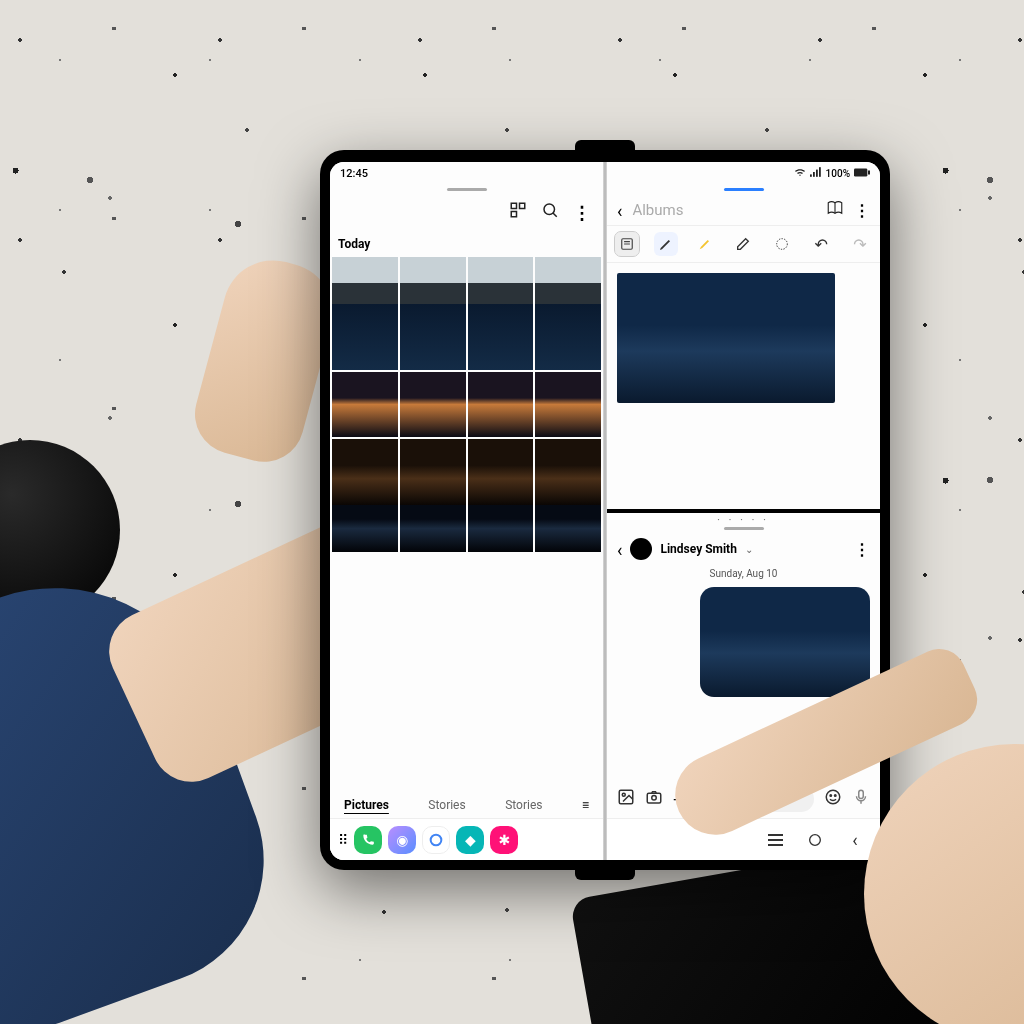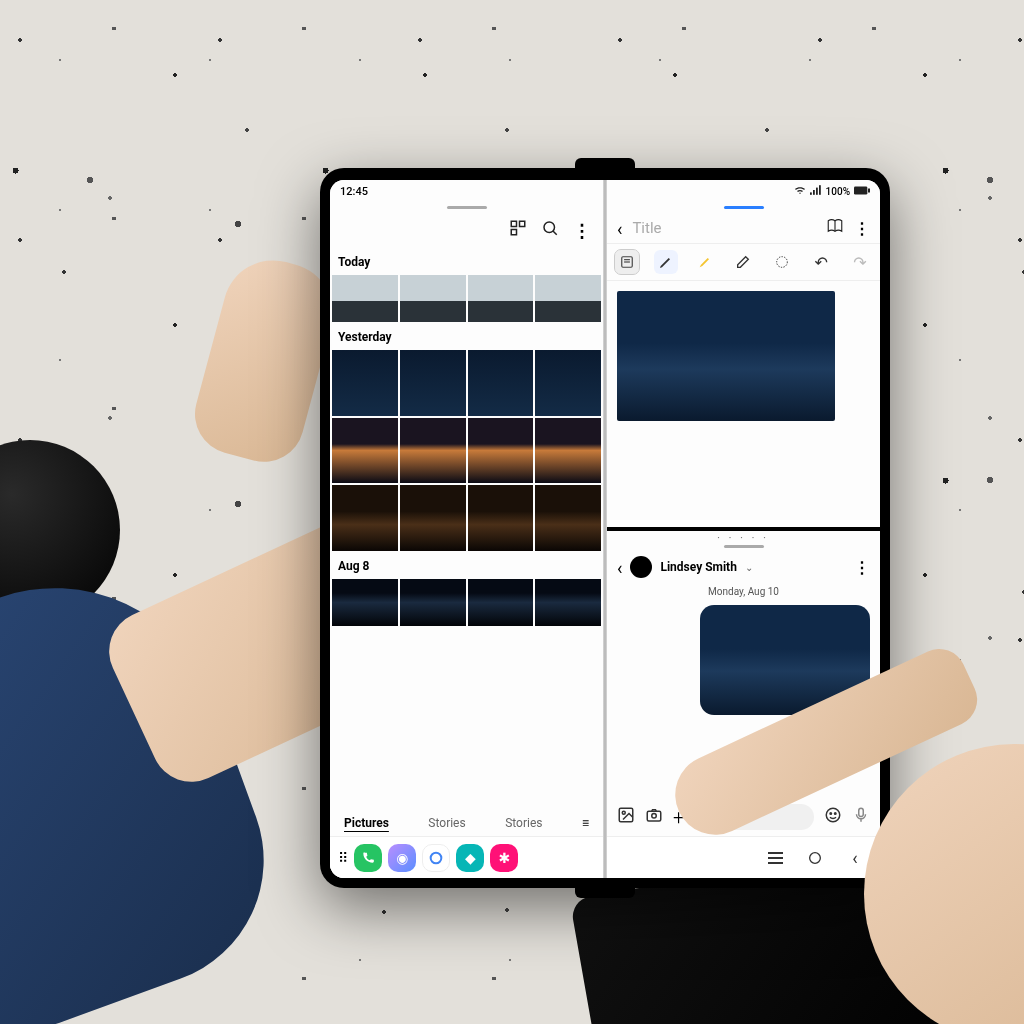--- a/index.html
+++ b/index.html
@@ -42,21 +42,21 @@
   .hand-left { position: absolute; left: 0; top: 200px; width: 420px; height: 700px; pointer-events: none; }
   .sleeve { position: absolute; left: -180px; top: 400px; width: 420px; height: 420px; background: linear-gradient(145deg, #2c4a7a, #1a2e4d); border-radius: 50% 40% 30% 40%; transform: rotate(-20deg); }
   .thumb { position: absolute; left: 210px; top: 60px; width: 110px; height: 200px; background: linear-gradient(145deg, #f0d4bc, #d9b794); border-radius: 50px 50px 40px 40px; transform: rotate(15deg); }
   .fingers { position: absolute; left: 120px; top: 360px; width: 300px; height: 180px; background: linear-gradient(145deg, #f0d4bc, #d9b794); border-radius: 40px; transform: rotate(-25deg); }
   .hand-right { position: absolute; right: -40px; bottom: 80px; width: 400px; height: 300px; pointer-events: none; z-index: 20; }
   .finger { position: absolute; left: 0; top: 60px; width: 320px; height: 80px; background: linear-gradient(145deg, #f0d4bc, #d9b794); border-radius: 60px 40px 40px 60px; transform: rotate(-25deg); }
   .palm-right { position: absolute; right: -100px; top: 100px; width: 300px; height: 300px; background: linear-gradient(145deg, #f0d4bc, #d9b794); border-radius: 50%; }
 
   
   .phone {
-    position: absolute; left: 320px; top: 168px;
+    position: absolute; left: 320px; top: 150px;
     width: 570px; height: 720px;
     background: #000; border-radius: 24px;
     padding: 12px 10px 10px 10px;
     box-shadow: 0 20px 60px rgba(0,0,0,.5);
     z-index: 10;
   }
   .hinge-top, .hinge-bottom { position: absolute; left: 50%; width: 60px; height: 18px; background: #000; transform: translateX(-50%); border-radius: 6px; }
   .hinge-top { top: -10px; } .hinge-bottom { bottom: -10px; }
   .screen {
     width: 100%; height: 100%;
@@ -166,36 +166,34 @@
         <span class="icon-btn" style="font-size:18px;font-weight:700;">⋮</span>
       </div>
       <div class="gallery-scroll">
         <div class="section-label">Today</div>
         <div class="thumb-row narrow">
           <div class="thumb-img city"></div>
           <div class="thumb-img city"></div>
           <div class="thumb-img city"></div>
           <div class="thumb-img city"></div>
         </div>
-        <div class="section-label">Yesterday</div>
         <div class="thumb-row">
           <div class="thumb-img night-sky"></div>
           <div class="thumb-img night-sky"></div>
           <div class="thumb-img night-sky"></div>
           <div class="thumb-img night-sky"></div>
           <div class="thumb-img sunset"></div>
           <div class="thumb-img sunset"></div>
           <div class="thumb-img sunset"></div>
           <div class="thumb-img sunset"></div>
           <div class="thumb-img mountain"></div>
           <div class="thumb-img mountain"></div>
           <div class="thumb-img mountain"></div>
           <div class="thumb-img mountain"></div>
         </div>
-        <div class="section-label">Aug 8</div>
         <div class="thumb-row narrow">
           <div class="thumb-img city-night"></div>
           <div class="thumb-img city-night"></div>
           <div class="thumb-img city-night"></div>
           <div class="thumb-img city-night"></div>
         </div>
       </div>
       <div class="gallery-tabs">
         <span class="tab active">Pictures</span>
         <span class="tab">Stories</span>
@@ -248,21 +246,21 @@
               <svg width="16" height="9" viewBox="0 0 24 12" fill="#222">
                   <rect x="0" y="0" width="20" height="12" rx="2"></rect>
                   <rect x="21" y="3" width="3" height="6"></rect>
                 </svg>
             </span>
           </div>
         </div>
         <div class="drag blue"></div>
         <div class="notes-header">
           <span class="icon-btn" style="font-size:18px">‹</span>
-          <span class="notes-title">Title</span>
+          <span class="notes-title">Albums</span>
           <span class="icon-btn">
             <svg width="18" height="18" viewBox="0 0 24 24" fill="none" stroke="#222" stroke-width="1.5">
                 <path d="M3 5c3-2 6-2 9 0 3-2 6-2 9 0v14c-3-2-6-2-9 0-3-2-6-2-9 0z"></path>
                 <line x1="12" y1="5" x2="12" y2="19"></line>
               </svg>
           </span>
           <span class="icon-btn" style="font-size:16px;font-weight:700">⋮</span>
         </div>
         <div class="notes-toolbar">
           <div class="tool sel">
@@ -304,21 +302,21 @@
         <div class="split-dots">• • • • •</div>
         <div class="drag"></div>
         <div class="chat-header">
           <span class="icon-btn" style="font-size:18px">‹</span>
           <div class="avatar"></div>
           <span class="chat-name">Lindsey Smith</span>
           <span class="chev">⌄</span>
           <span style="flex:1"></span>
           <span class="icon-btn" style="font-size:16px;font-weight:700">⋮</span>
         </div>
-        <div class="chat-date">Monday, Aug 10</div>
+        <div class="chat-date">Sunday, Aug 10</div>
         <div class="chat-body">
           <div class="chat-image"></div>
         </div>
         <div class="chat-input-row">
           <span class="icon-btn">
             <svg width="18" height="18" viewBox="0 0 24 24" fill="none" stroke="#333" stroke-width="2">
                 <rect x="3" y="3" width="18" height="18" rx="2"></rect>
                 <circle cx="9" cy="9" r="2"></circle>
                 <path d="M21 15l-5-5-8 8"></path>
               </svg>

